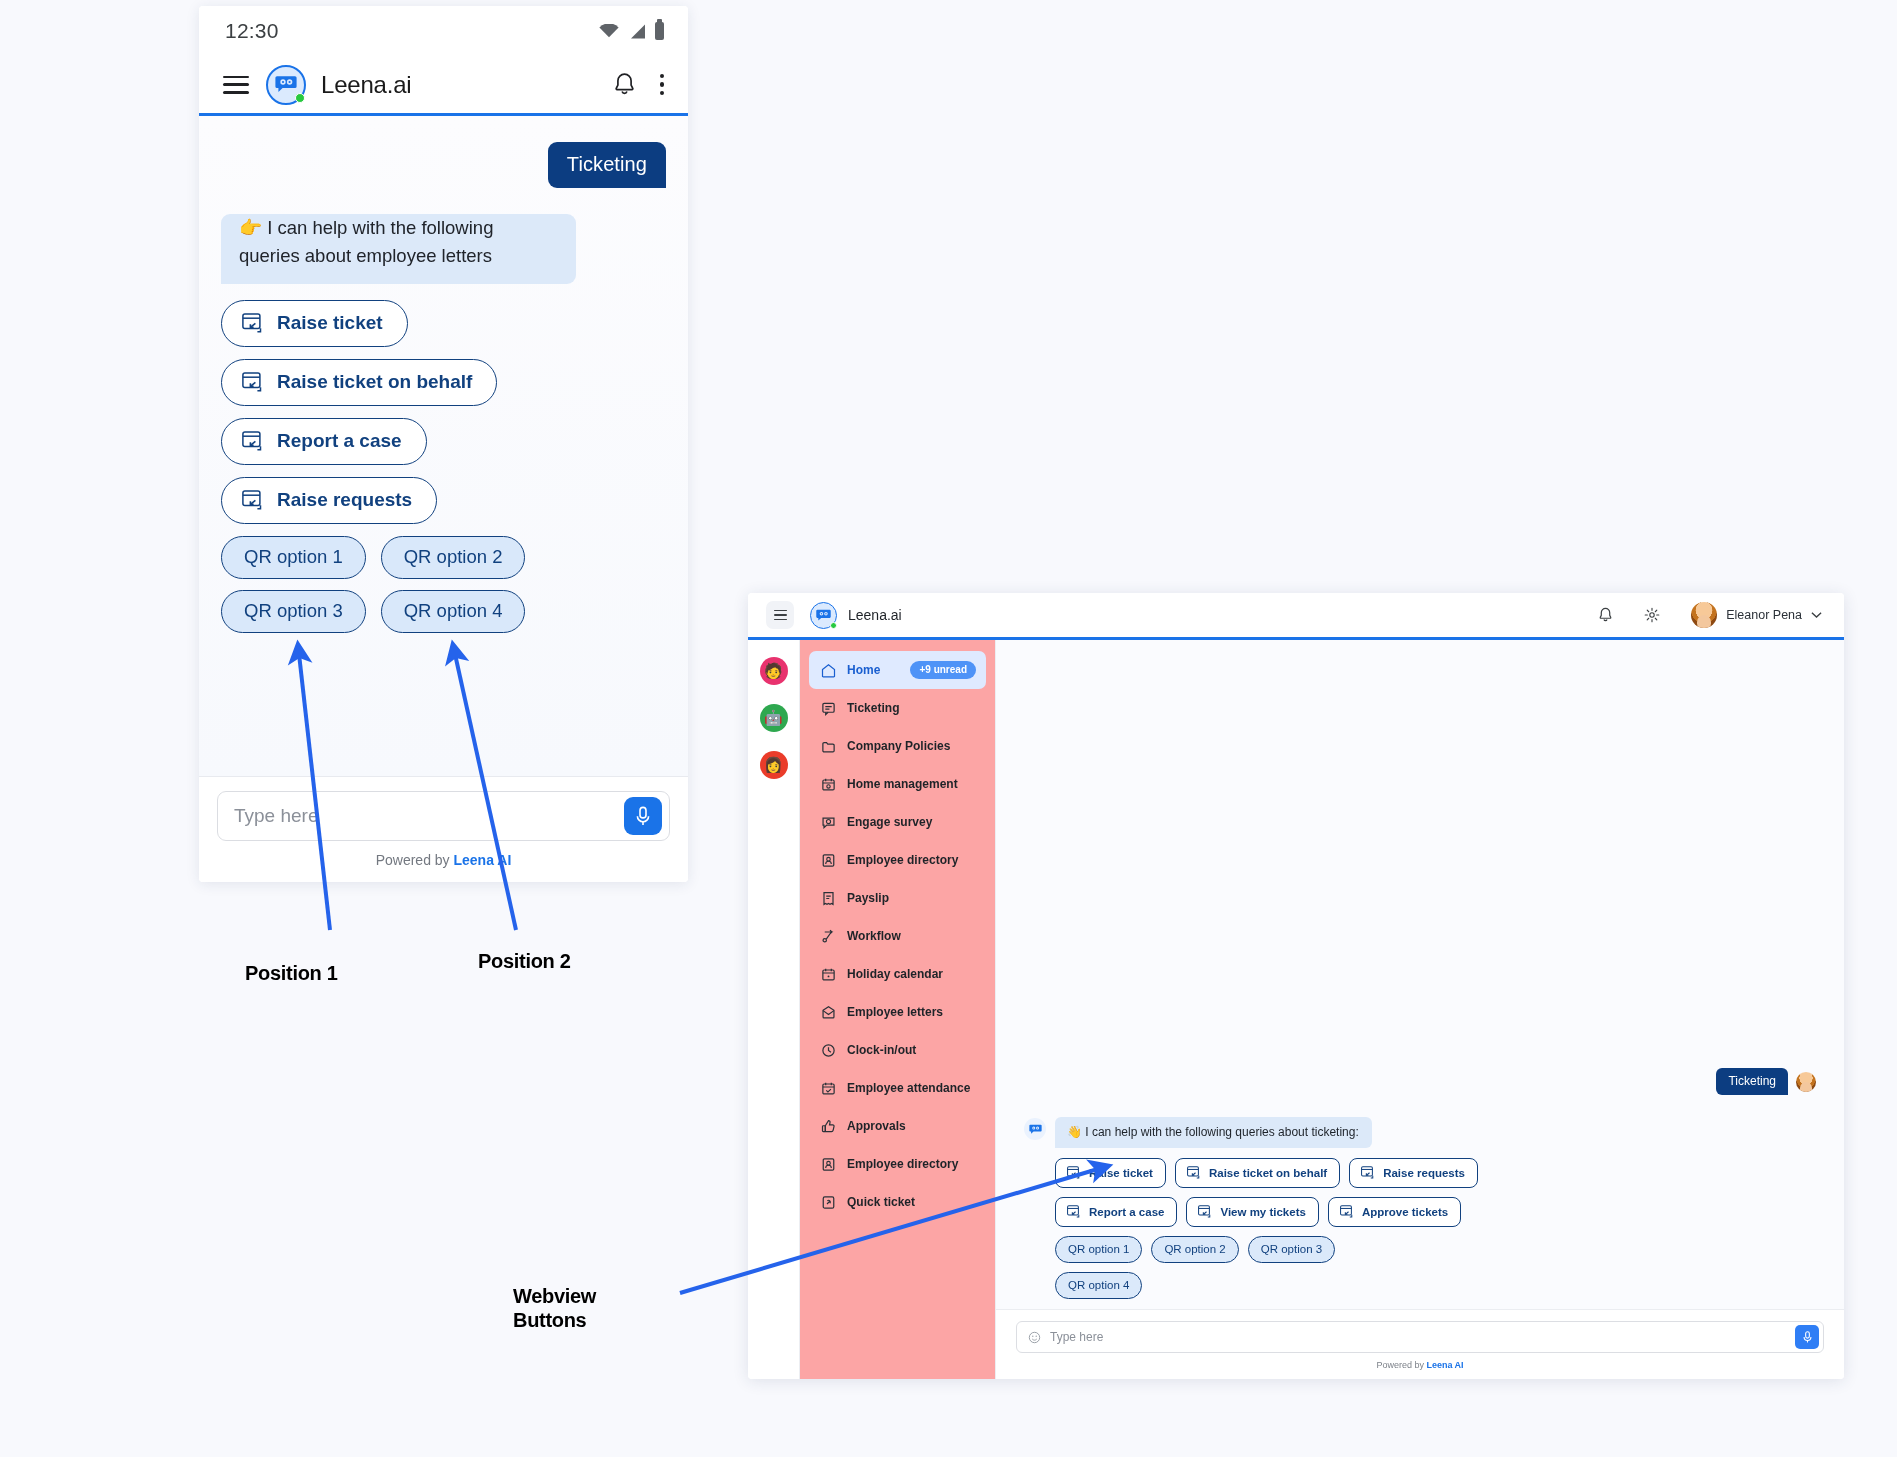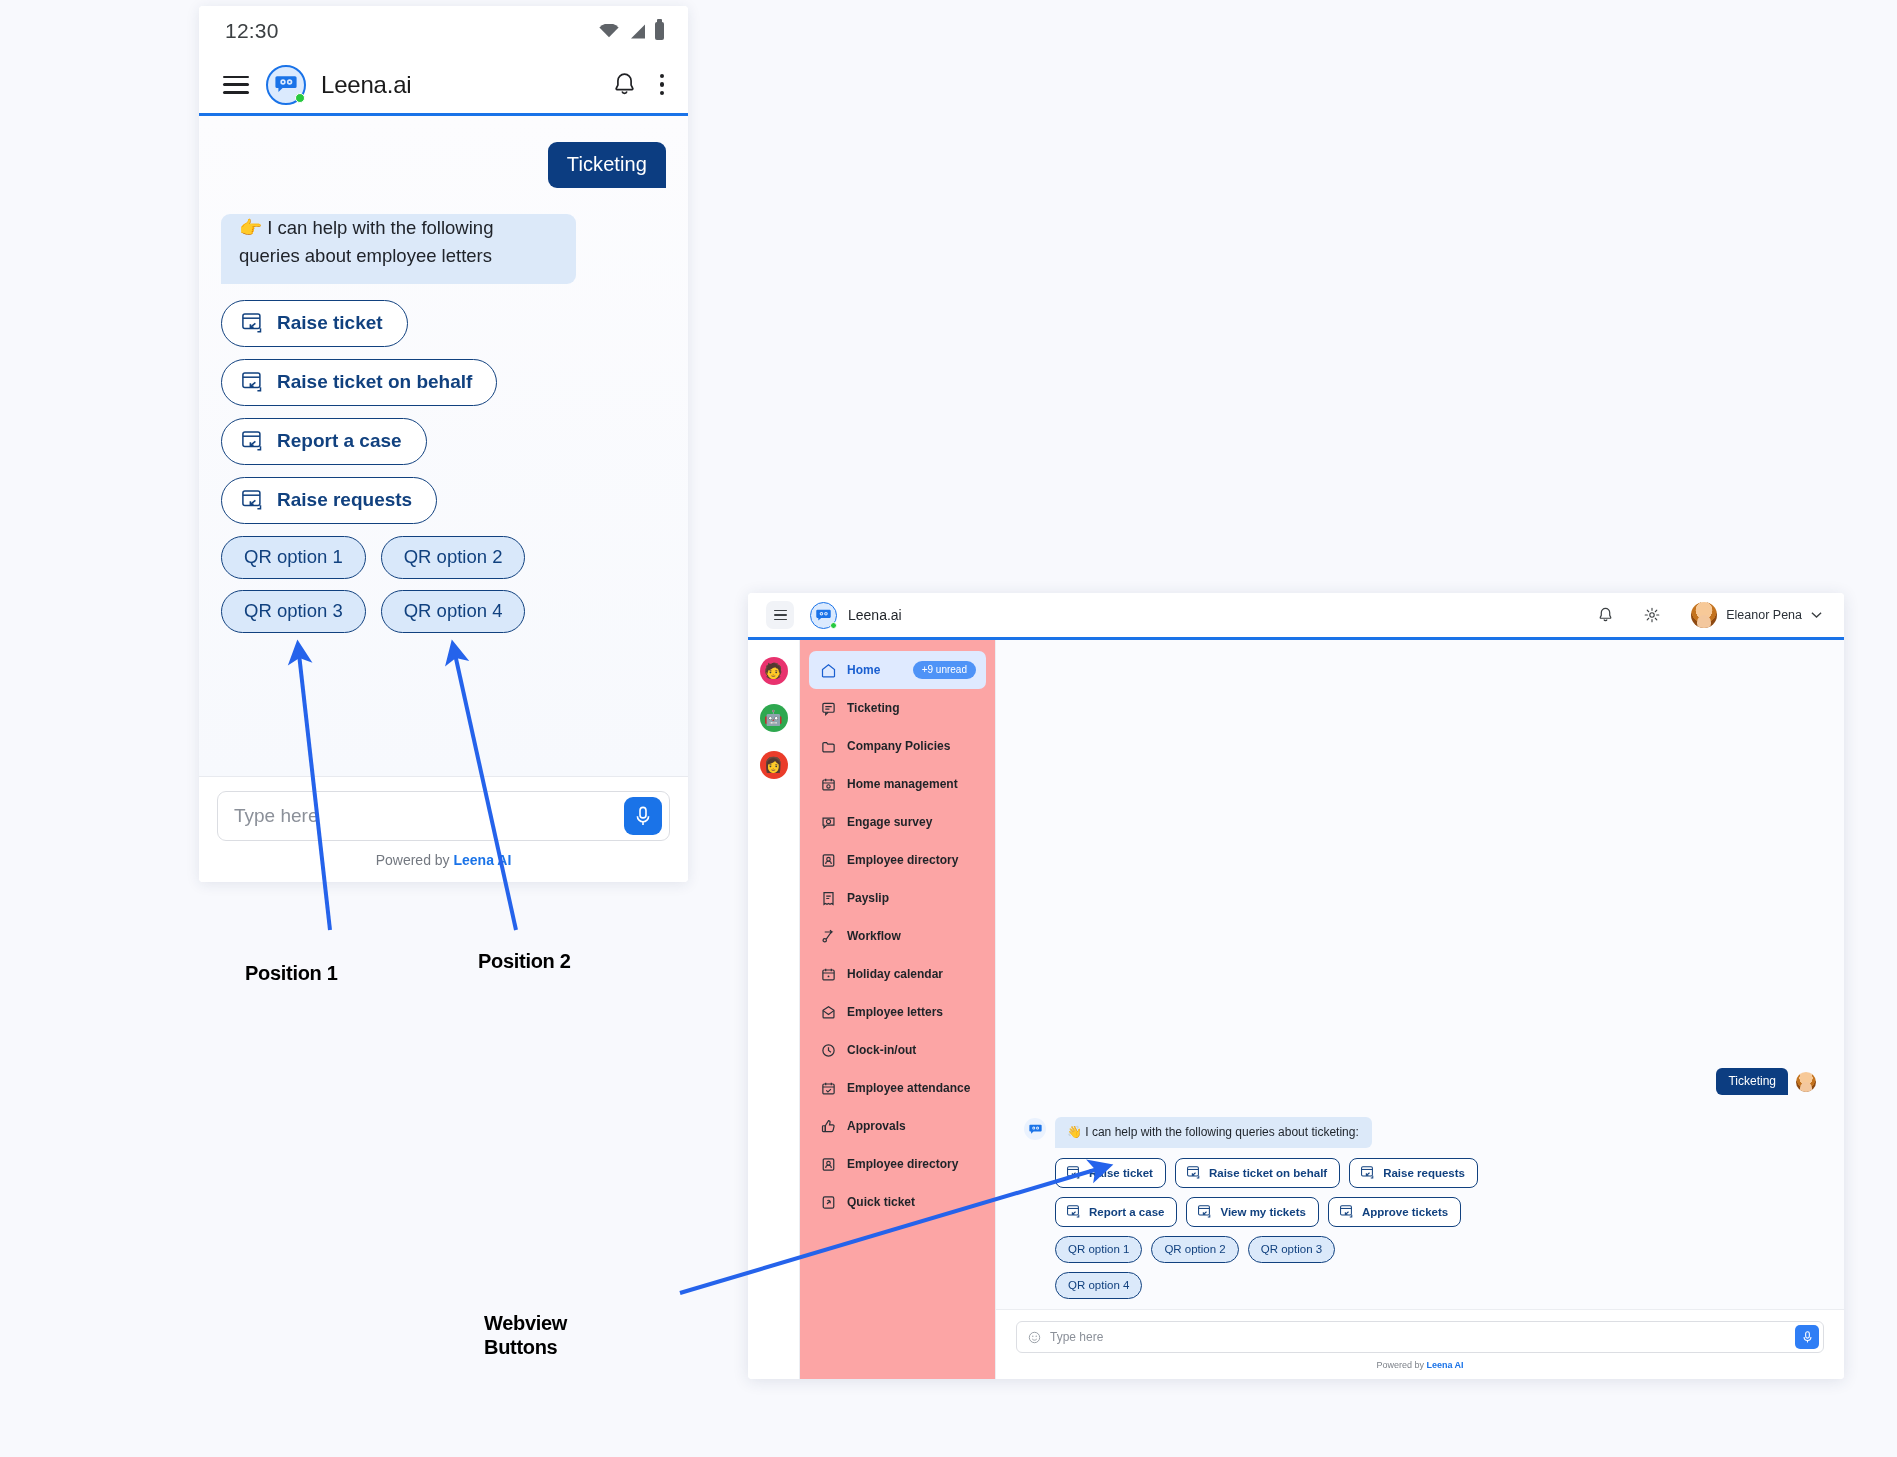--- a/index.html
+++ b/index.html
@@ -178,21 +178,21 @@
     height: 38px; display: flex; align-items: center; gap: 11px;
     padding: 0 10px 0 12px; border-radius: 7px; cursor: pointer;
     color: #1e2328; font-size: 12px; font-weight: bold; white-space: nowrap;
   }
   .nav-item.active { background: #dfeaff; color: #1a5fd0; }
   .nav-ic { width: 15px; height: 15px; flex: 0 0 auto; position: relative; }
   .nav-ic.badge:after { content:""; position:absolute; right:-2px; top:-2px;
                         width:5px; height:5px; border-radius:50%; background:#2f7ef5; }
   .nav-badge {
     margin-left: auto; background: #4e93f7; color: #fff;
-    font-size: 10px; font-weight: normal;
+    font-size: 10px; font-weight: bold;
     padding: 3px 9px 4px 9px; border-radius: 11px; white-space: nowrap;
   }
 
   .d-chat { flex: 1; display: flex; flex-direction: column; background: #fafbfe; min-width: 0; }
   .d-scroll { flex: 1; position: relative; padding: 0 28px 10px 28px; display: flex;
               flex-direction: column; justify-content: flex-end; }
   .d-user-row { display: flex; justify-content: flex-end; align-items: center; gap: 8px; margin-bottom: 22px; }
   .d-user-bubble {
     background: #0c3d81; color: #fff; font-size: 12px;
     padding: 6px 12px 7px 12px; border-radius: 6px 6px 0 6px;
@@ -242,21 +242,21 @@
   
   .anno {
     position: absolute;
     font-family: "Liberation Sans", sans-serif;
     font-weight: bold;
     font-size: 20px; color: #000; letter-spacing: -.3px;
     white-space: pre-line; line-height: 1.18;
   }
   #anno-pos1 { left: 245px; top: 962px; }
   #anno-pos2 { left: 478px; top: 950px; }
-  #anno-webview { left: 484px; top: 1285px; margin-top: 27px; }
+  #anno-webview { left: 513px; top: 1285px; }
   .arrows { position: absolute; left: 0; top: 0; width: 1897px; height: 1457px;
             pointer-events: none; }
 </style>
 </head>
 <body>
 
 <div class="stage">
 
   <div class="phone">
 

